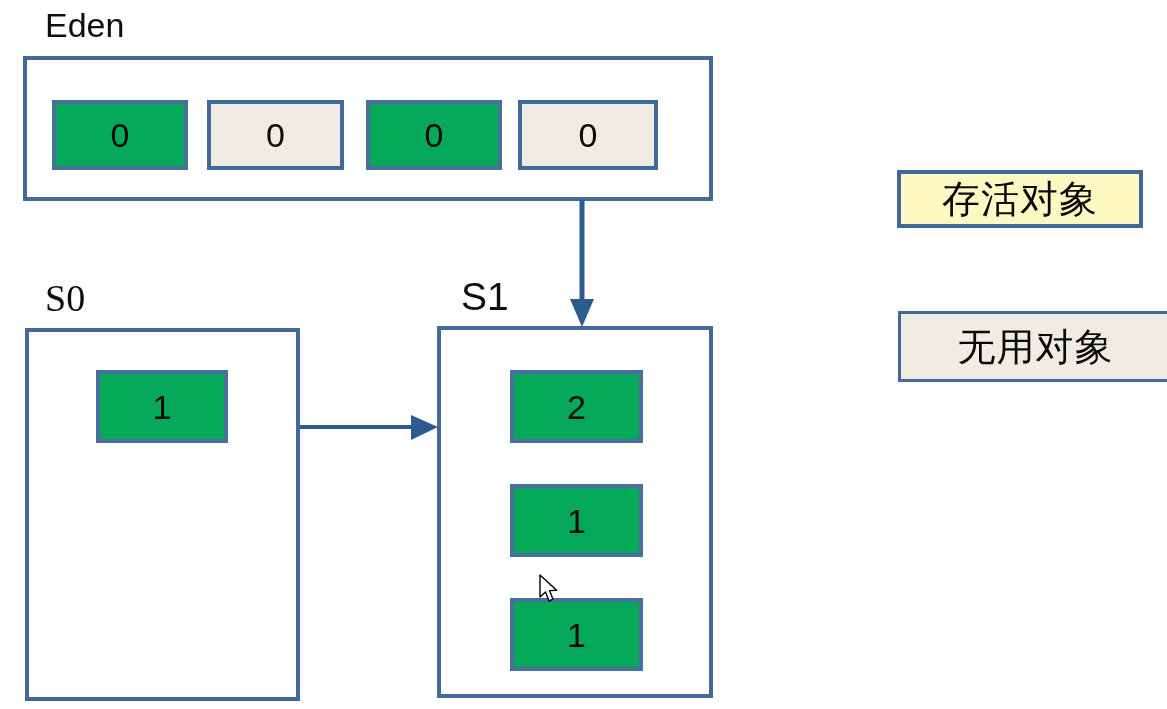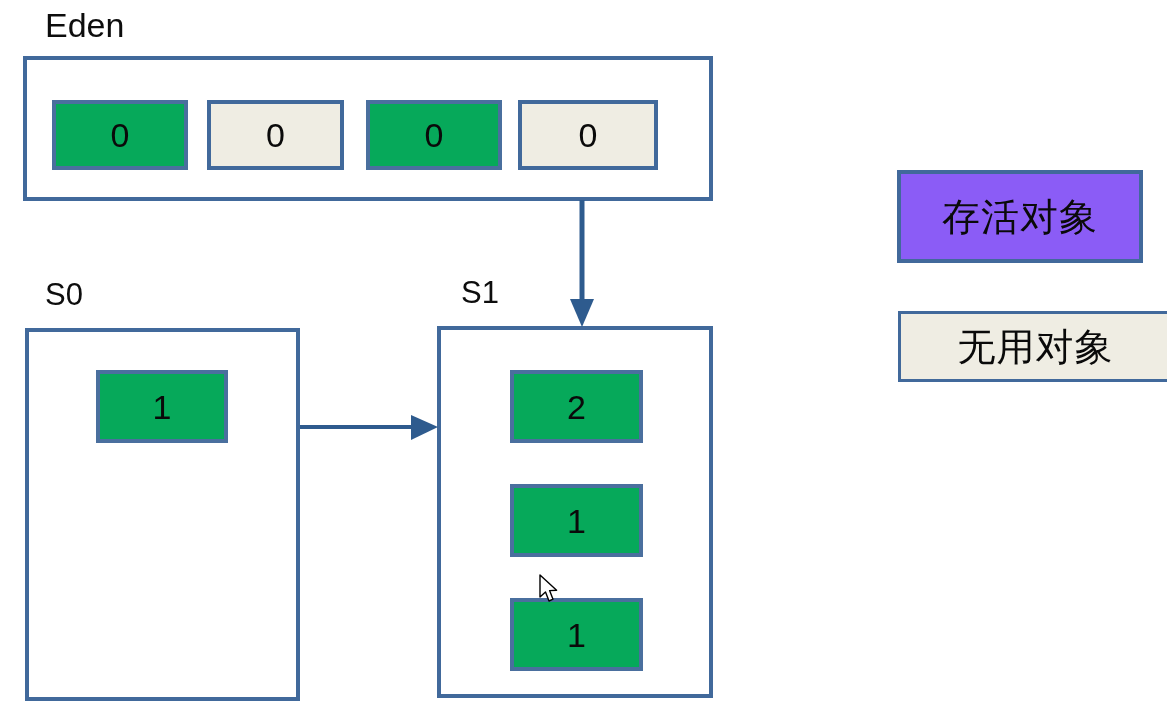--- a/index.html
+++ b/index.html
@@ -40,22 +40,22 @@
   .region-label {
     position: absolute;
     color: #0d0d0d;
     font-size: 33px;
     line-height: 1;
     letter-spacing: 0px;
     white-space: nowrap;
     font-family: "Liberation Sans", "DejaVu Sans", sans-serif;
   }
   #eden-label { left: 45px;  top: 8px;   font-size: 34px; }
-  #s0-label   { left: 45px;  top: 279px; font-size: 31px; }
-  #s1-label   { left: 461px; top: 277px; font-size: 31px; }
+  #s0-label   { left: 45px;  top: 279px; font-size: 38px; font-family: Liberation Serif, serif; }
+  #s1-label   { left: 461px; top: 277px; font-size: 39px; }
 
   
   .obj-cell {
     position: absolute;
     box-sizing: border-box;
     border: 4px solid #4A6F9E;
     display: flex;
     align-items: center;
     justify-content: center;
     color: #0a0a0a;
@@ -88,22 +88,22 @@
     display: flex;
     align-items: center;
     justify-content: center;
     color: #0a0a0a;
     font-size: 38px;
     line-height: 1;
     letter-spacing: 1px;
     font-family: "DejaVu Serif", "Liberation Serif", serif;
   }
   #legend-alive {
-    left: 897px; top: 170px; width: 246px; height: 93px;
-    background: #8b5cf6;
+    left: 897px; top: 170px; width: 246px; height: 58px;
+    background: #fef9c3;
   }
   #legend-dead {
     left: 898px; top: 311px; width: 275px; height: 71px;
     background: #EFEDE3;
     border-width: 3px;
   }
 
   
   #arrow-layer {
     position: absolute;

